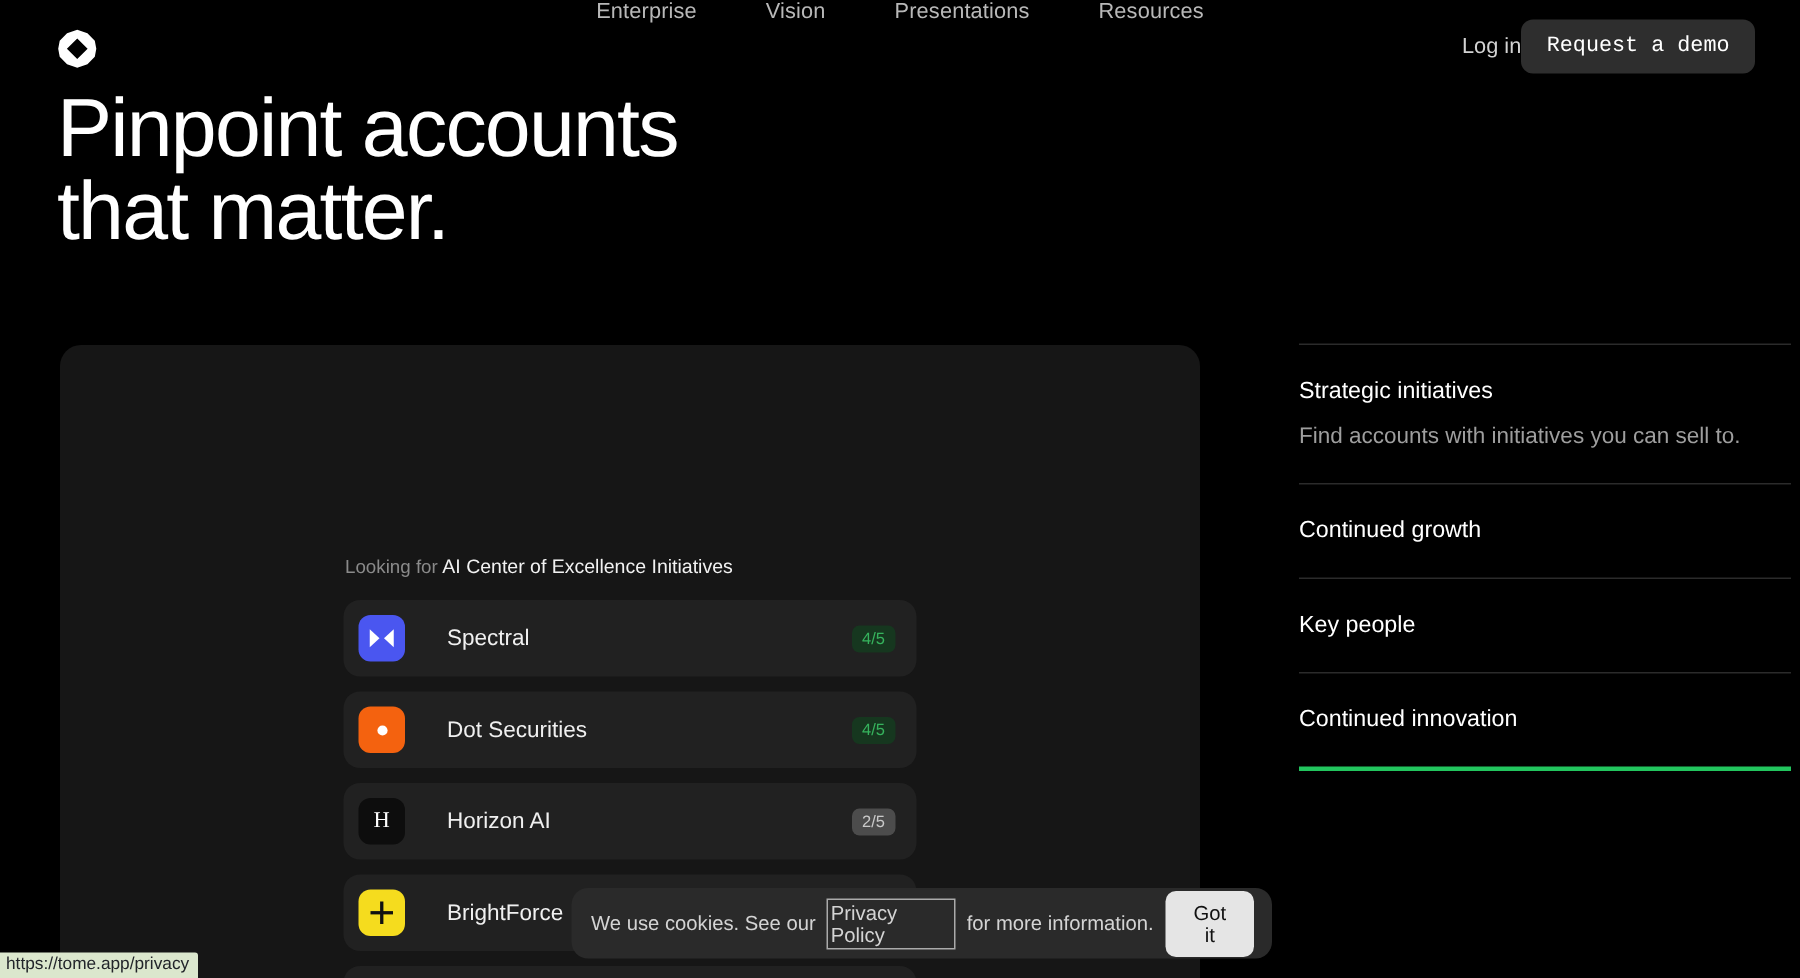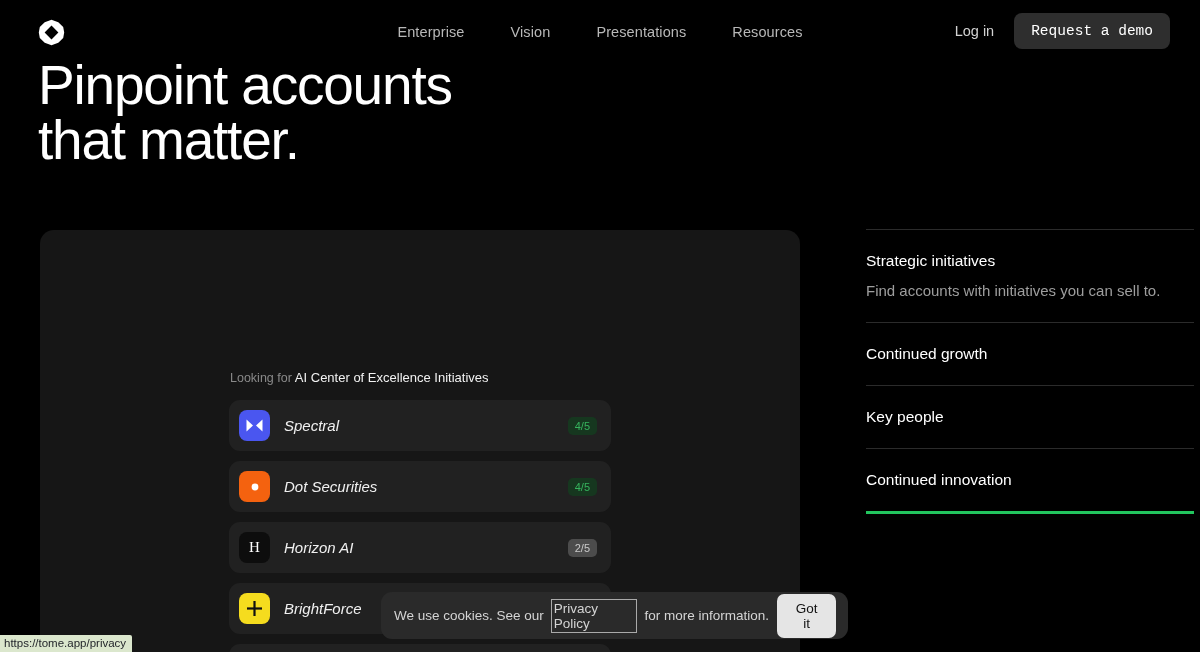--- a/index.html
+++ b/index.html
@@ -15,29 +15,29 @@
   .nav {
     position: absolute; top: 0; left: 0; width: 1200px; height: 63px;
     display: flex; align-items: center;
   }
   .logo {
     position: absolute; left: 38px; top: 19px;
     width: 27px; height: 27px;
   }
   .nav-links {
     position: absolute; left: 0; top: 0; width: 1200px; height: 63px;
-    display: flex; align-items: center; justify-content: center; gap: 46px;
+    display: flex; justify-content: center; gap: 46px;
   }
   .nav-link {
     color: #b8b8b8; font-size: 14.5px; letter-spacing: 0.1px;
     cursor: pointer; white-space: nowrap;
   }
   .nav-right {
     position: absolute; right: 30px; top: 13px;
-    display: flex; align-items: center; gap: 20px;
+    display: flex; align-items: center; 
   }
   .login-link { color: #d2d2d2; font-size: 14.5px; cursor: pointer; }
   .demo-btn {
     background: #2e2e2e; color: #ffffff; font-size: 14.5px; font-weight: 500;
     border: none; border-radius: 8px; padding: 10px 17px; cursor: pointer;
     font-family: Liberation Mono, monospace;
   }
 
   
   .hero {
@@ -70,23 +70,22 @@
     height: 51px; background: #212121; border-radius: 11px;
     display: flex; align-items: center; padding: 0 14px 0 10px;
     cursor: pointer;
   }
   .acct-icon {
     width: 31px; height: 31px; border-radius: 8px;
     display: flex; align-items: center; justify-content: center;
     flex: none;
   }
   .acct-name {
-    color: #f0f0f0; font-size: 15px; margin-left: 14px; flex: 1;
+    color: #f0f0f0; font-size: 15px; margin-left: 28px; flex: 1;
     white-space: nowrap;
-    font-style: italic;
   }
   .badge {
     font-size: 11px; border-radius: 5px; padding: 3px 7px;
     font-family: "Liberation Sans", sans-serif; white-space: nowrap;
   }
   .badge.green { background: #16371f; color: #36b35d; }
   .badge.gray  { background: #4c4c4c; color: #c9c9c9; }
 
   
   .side {

